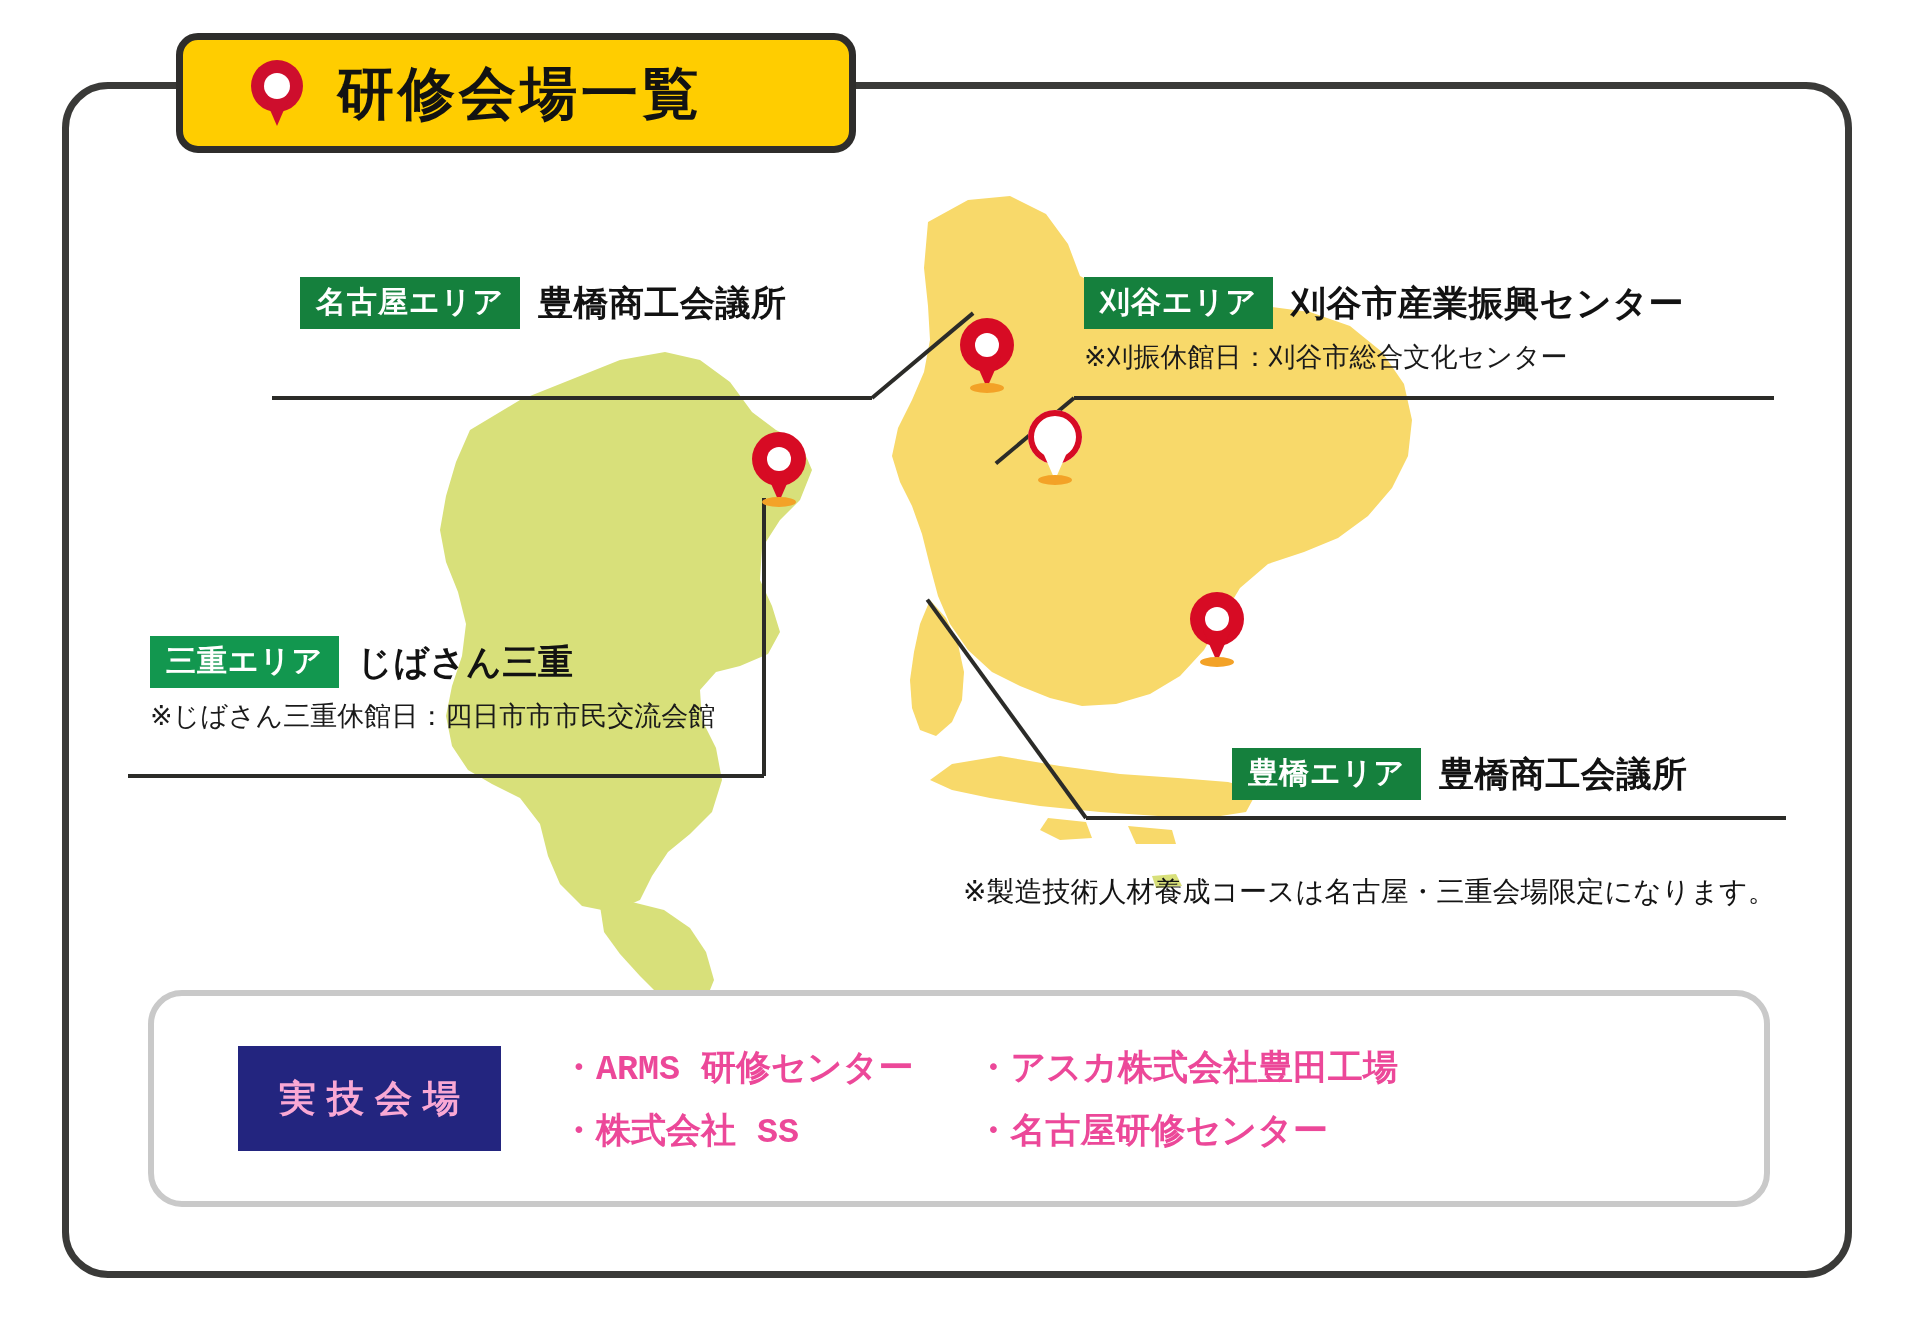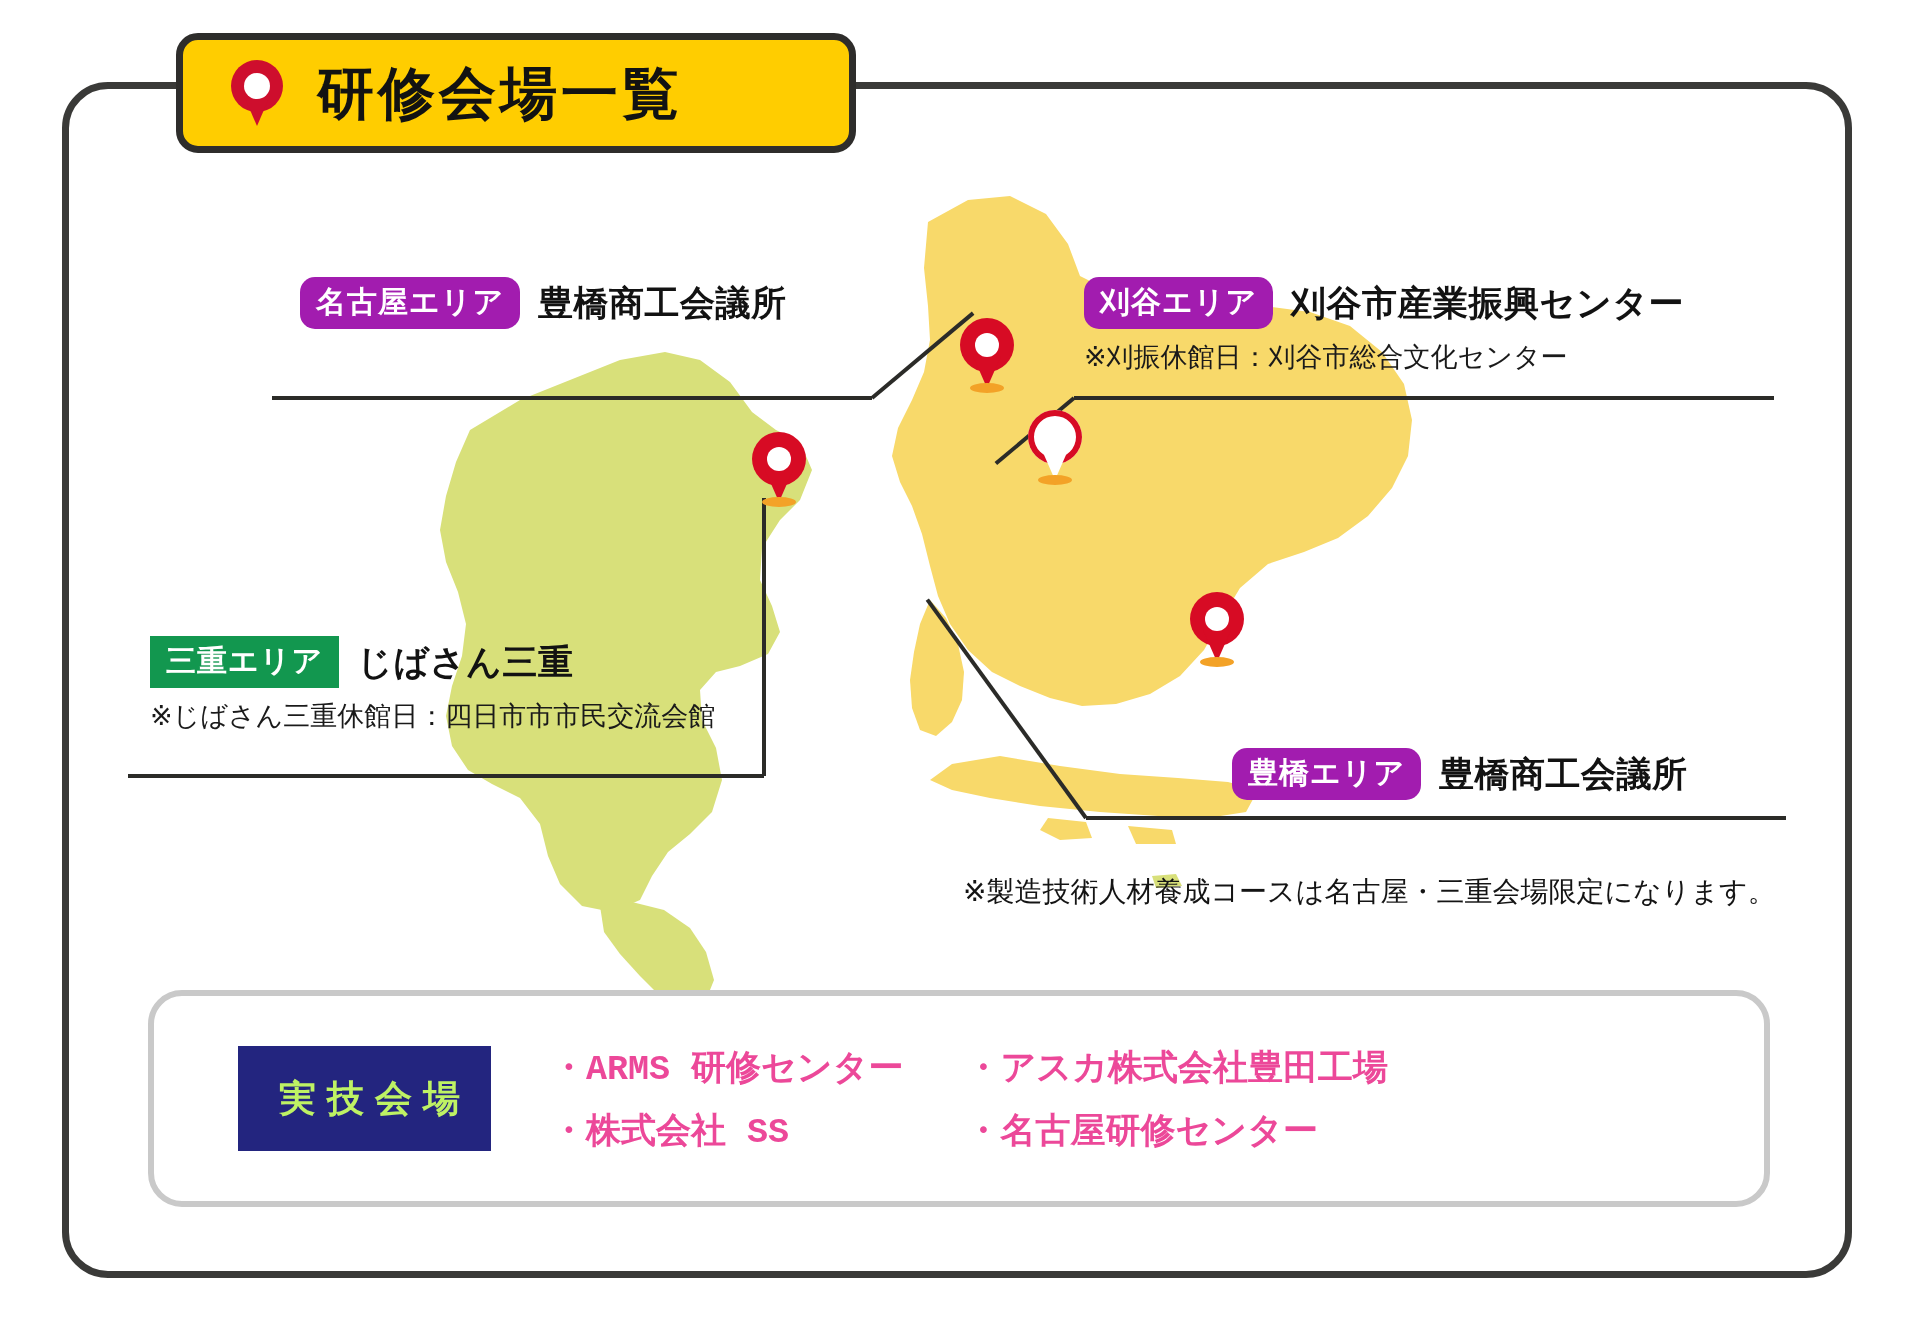--- a/index.html
+++ b/index.html
@@ -12,21 +12,21 @@
   
   .card{
     position:absolute; left:62px; top:82px; width:1790px; height:1196px;
     border:7px solid #3a3a38; border-radius:46px; background:#fff;
   }
 
   
   .title-banner{
     position:absolute; left:176px; top:33px; width:680px; height:120px;
     background:#FFCD00; border:7px solid #2e2d2b; border-radius:22px;
-    display:flex; align-items:center; padding-left:48px; gap:34px; z-index:6;
+    display:flex; align-items:center; padding-left:68px; gap:34px; z-index:6;
   }
   .title-text{
     font-size:57px; font-weight:bold; color:#121212;
     letter-spacing:4px; line-height:1;
     font-family:"DejaVu Sans","Liberation Sans",sans-serif;
   }
   .pin-title{ width:52px; height:66px; position:relative; flex:none; }
   .pin-title .head{
     position:absolute; left:0; top:0; width:52px; height:52px;
     background:#CE0E2D; border-radius:50%;
@@ -67,21 +67,21 @@
   .pin-white .inner{ background:#ffffff; }
 
   
   .callout{ position:absolute; z-index:4; }
   .callout-row{ display:flex; align-items:center; gap:18px; white-space:nowrap; }
   .badge{
     color:#ffffff; font-weight:bold; font-size:30px; line-height:1;
     padding:10px 16px 12px; letter-spacing:1px;
     font-family:"DejaVu Sans","Liberation Sans",sans-serif;
   }
-  .badge-orange{ background:#a21caf;border-radius:15px; }
+  .badge-orange{ background:#15803d; }
   .badge-green{ background:#12974F; }
   .venue{
     font-size:35px; font-weight:bold; color:#121212; letter-spacing:.5px;
     font-family:"DejaVu Sans","Liberation Sans",sans-serif;
   }
   .note{
     font-size:27px; color:#1a1a1a; margin-top:10px; white-space:nowrap;
     font-family:"DejaVu Sans","Liberation Sans",sans-serif;
   }
 
@@ -95,22 +95,22 @@
     font-family:"DejaVu Sans","Liberation Sans",sans-serif;
   }
 
   
   .bottom-panel{
     position:absolute; left:148px; top:990px; width:1622px; height:217px;
     border:6px solid #c9c9c9; border-radius:34px; background:#fff;
     display:flex; align-items:center; padding-left:84px; gap:60px; z-index:5;
   }
   .practice-badge{
-    background:#23257F; color:#bef264; font-weight:bold; font-size:37px;
-    letter-spacing:11px; padding:34px 20px 34px 41px; line-height:1;
+    background:#23257F; color:#f9a8d4; font-weight:bold; font-size:37px;
+    letter-spacing:11px; padding:34px 30px 34px 41px; line-height:1;
     font-family:"DejaVu Sans","Liberation Sans",sans-serif; flex:none;
   }
   .venue-cols{ display:flex; gap:62px; }
   .venue-col{ display:flex; flex-direction:column; gap:16px; }
   .venue-item{
     font-size:35px; font-weight:bold; color:#ec4899; white-space:nowrap;
     font-family:Liberation Mono, monospace;
   }
 </style>
 </head>

